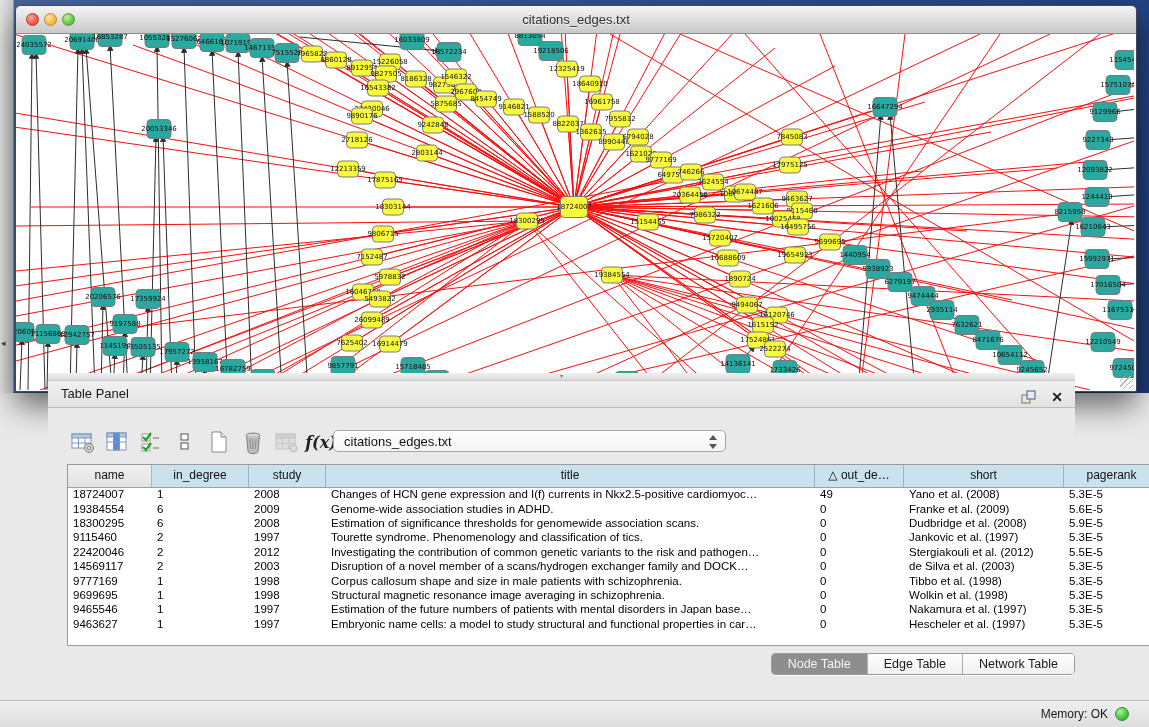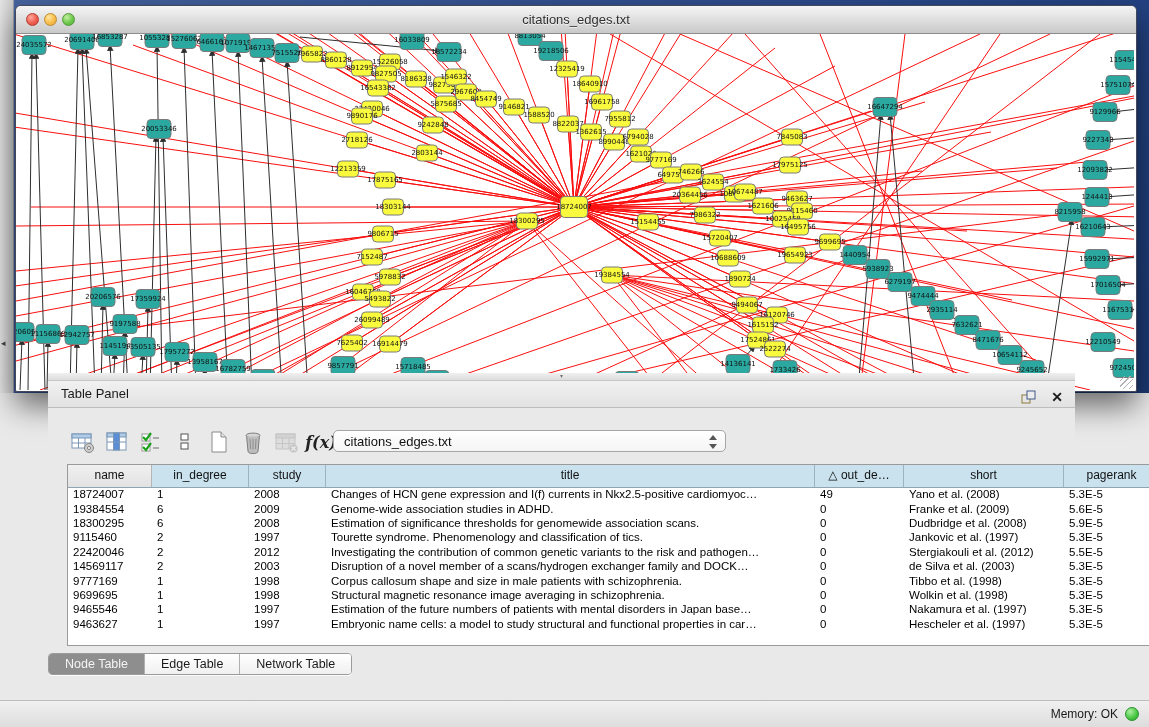--- a/index.html
+++ b/index.html
@@ -60,30 +60,30 @@
   .hcell.gray{background:linear-gradient(#f0f0f0,#e2e2e2);border-right:1px solid #b5b5b5;}
   .tbody{position:absolute;left:0;top:22px;right:16px;bottom:0;}
   .trow{display:flex;height:14.4px;align-items:center;}
   .tcell{box-sizing:border-box;font-size:11.5px;color:#000;white-space:nowrap;overflow:hidden;
     text-overflow:clip;padding-left:5px;}
   .c0{width:84px}.c1{width:97px}.c2{width:77px}.c3{width:489px}.c4{width:89px}.c5{width:160px}.c6{width:96px}
   .vscroll{position:absolute;right:0;top:22px;bottom:0;width:16px;background:#fafafa;border-left:1px solid #d2d2d2;}
   .vthumb{position:absolute;left:2px;top:3px;width:11px;height:34px;border-radius:6px;
     background:linear-gradient(90deg,#c9ccd2,#aeb2ba);border:1px solid #9ba0a8;}
 
-  .tabbar{position:absolute;left:0;top:280px;width:100%;display:flex;justify-content:flex-start;}
+  .tabbar{position:absolute;left:0;top:280px;width:100%;display:flex;justify-content:flex-end;}
   .seg{display:flex;border:1px solid #9b9b9b;border-radius:4px;overflow:hidden;height:20px;
     background:#fff;box-shadow:0 1px 0 rgba(255,255,255,.8);}
   .seg .s{padding:0 16px;line-height:20px;font-size:12.5px;color:#1a1a1a;background:linear-gradient(#ffffff,#f0f0f0);}
   .seg .s.active{background:#8e8e8e;color:#f4f4f4;}
   .seg .s + .s{border-left:1px solid #b0b0b0;}
 
   .status{position:absolute;left:0;top:700px;width:1149px;height:27px;box-sizing:border-box;
     background:linear-gradient(#f0f0f0,#dddddd);border-top:1px solid #bcbcbc;
-    display:flex;justify-content:flex-end;align-items:center;gap:7px;padding-right:10px;
+    display:flex;justify-content:flex-end;align-items:center;gap:7px;padding-right:20px;
     font-size:12px;color:#1a1a1a;}
   .memdot{width:14px;height:14px;border-radius:50%;border:1px solid #2a9130;box-sizing:border-box;
     background:radial-gradient(circle at 35% 30%,#aef0a2,#45c441 60%,#2fa52e);}
 </style>
 </head>
 <body>
 
 <div class="desktop">
   <div class="side-strip">
     <span class="collapse-arrow">◂</span>

